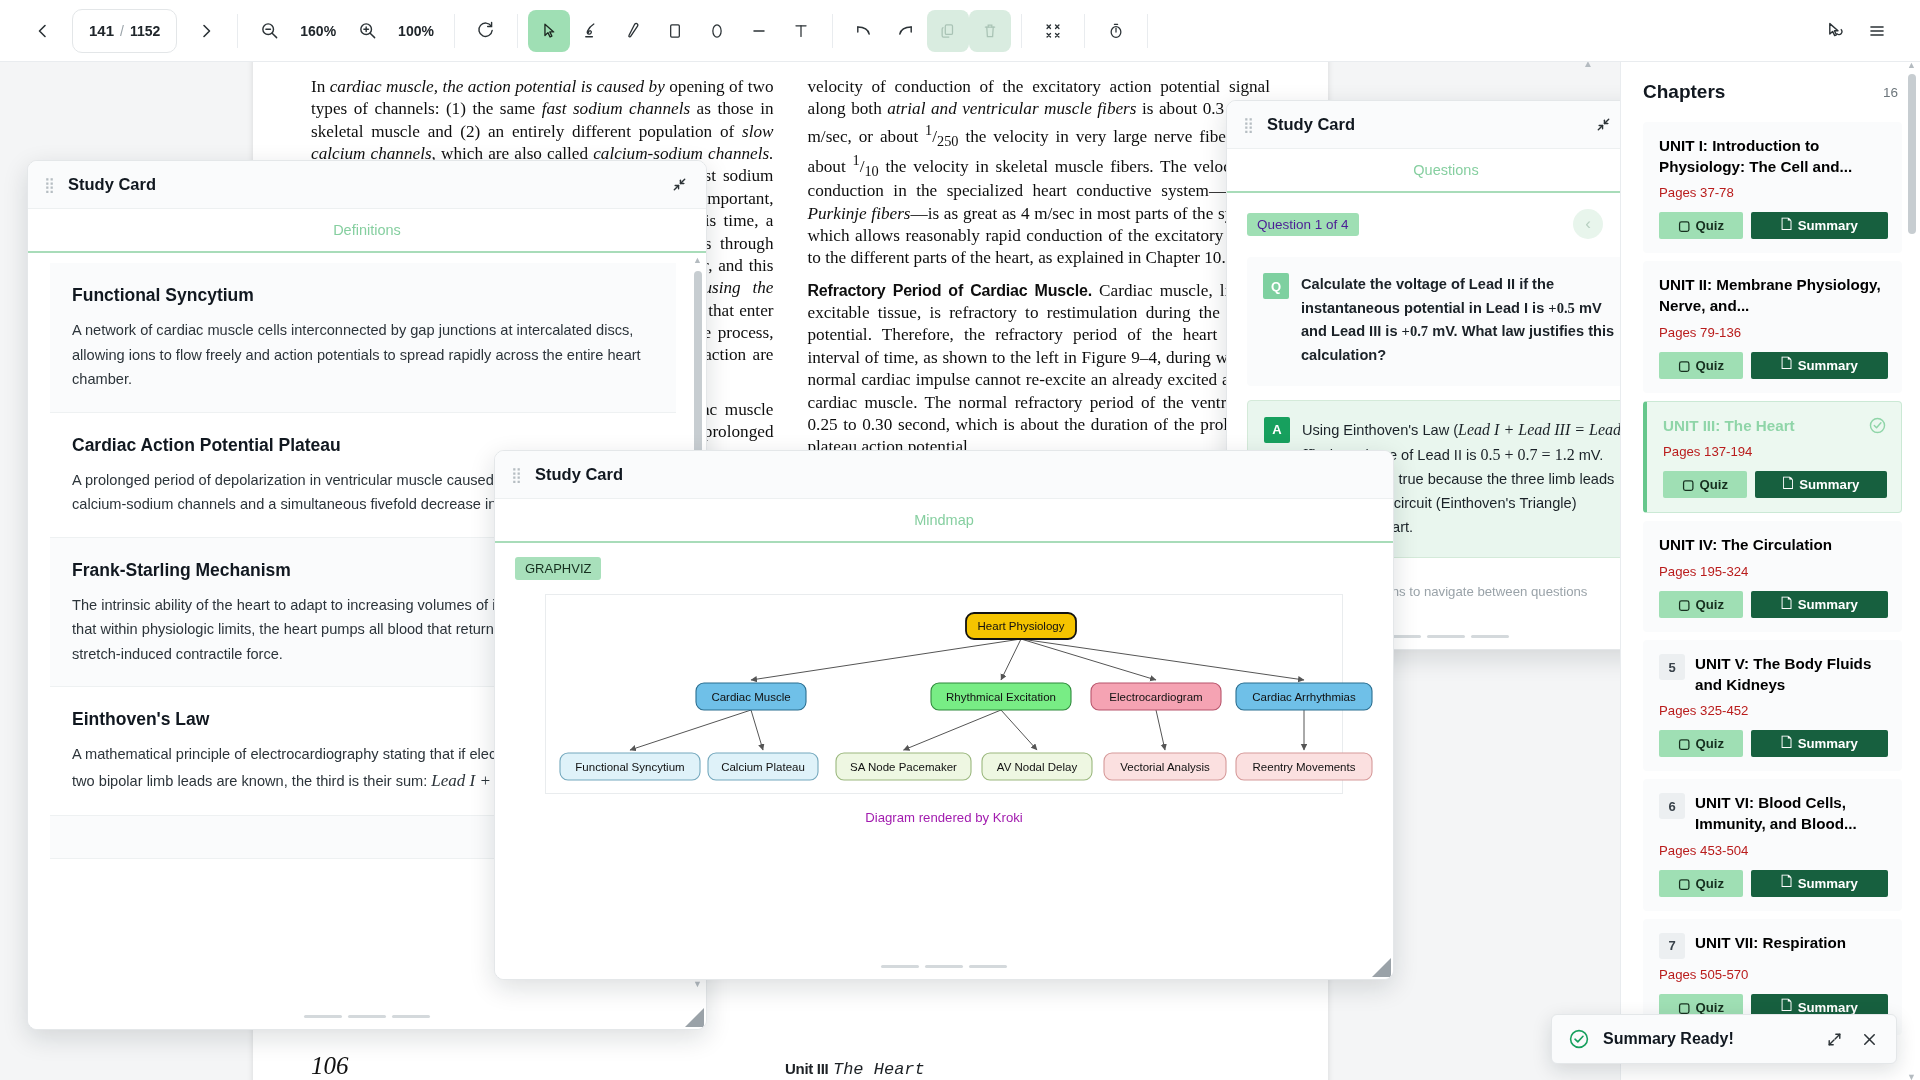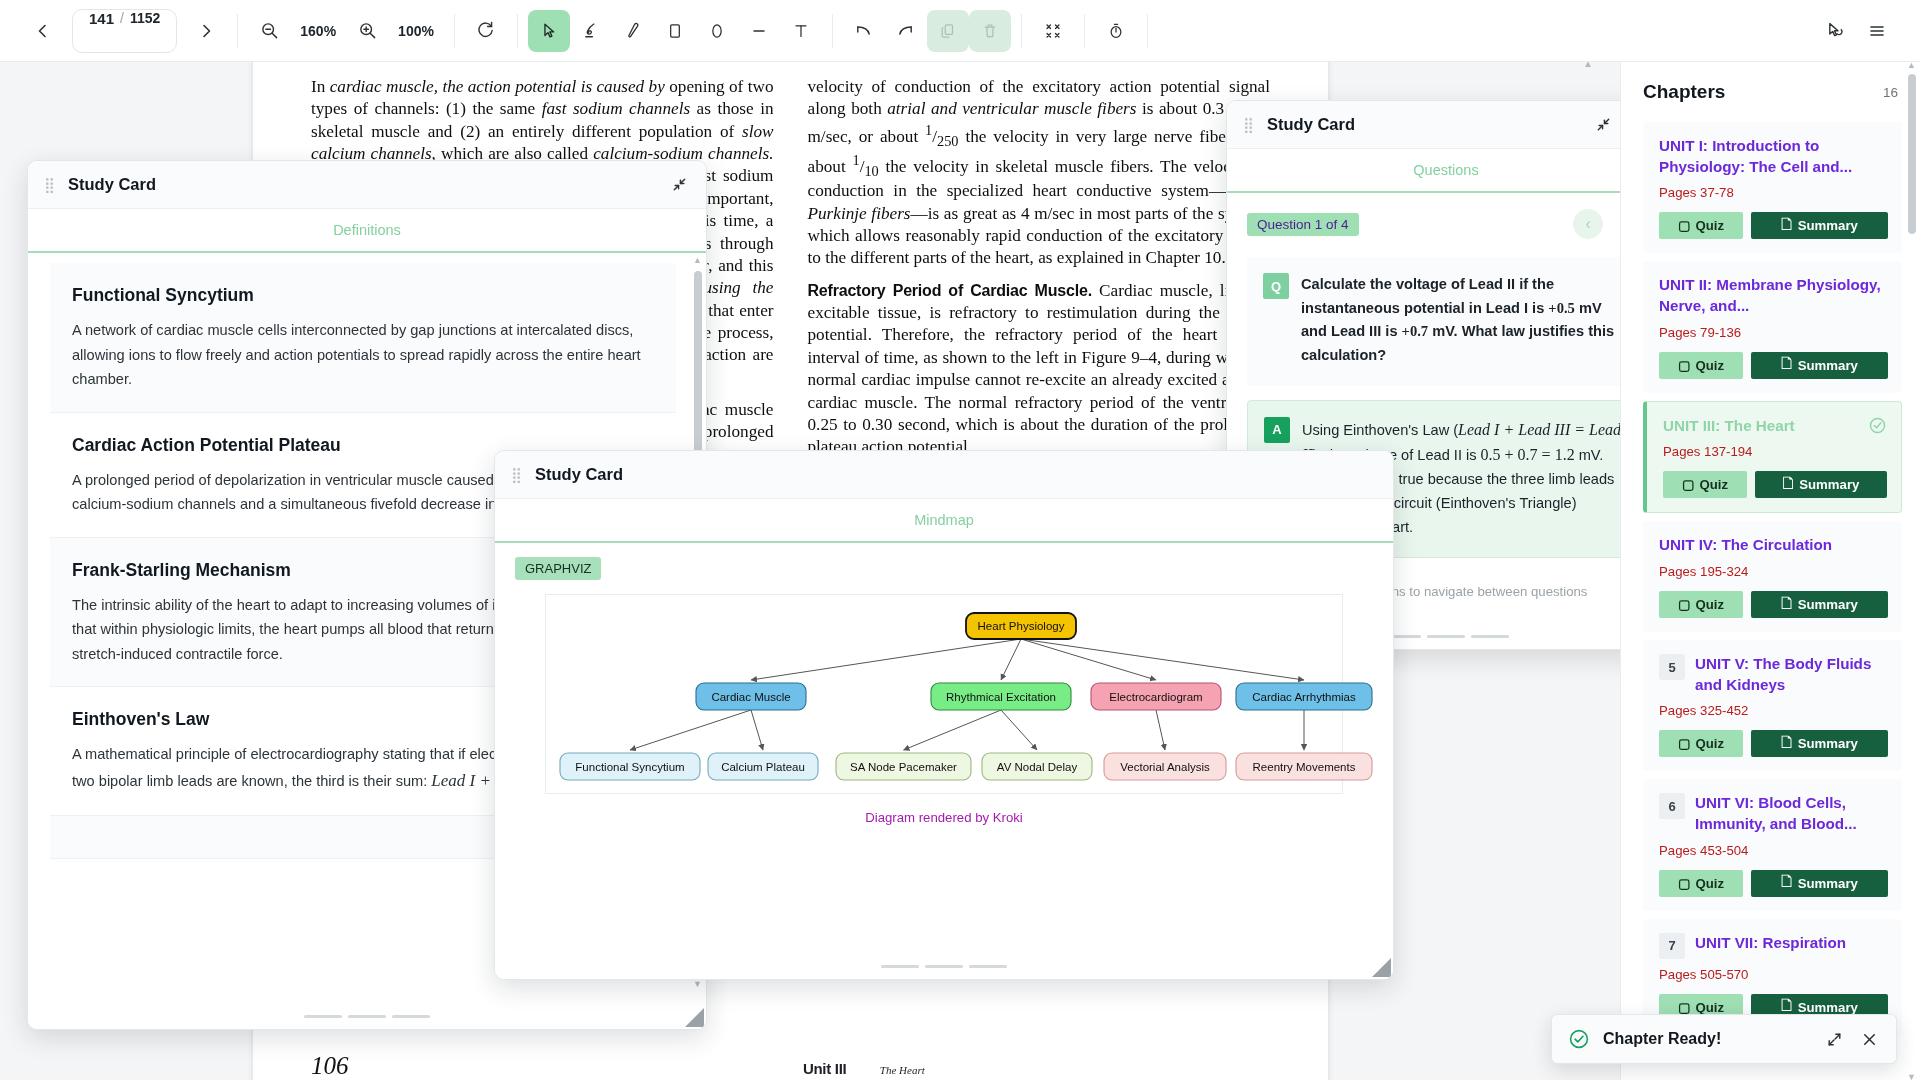--- a/index.html
+++ b/index.html
@@ -20,21 +20,21 @@
     display:flex; align-items:center; padding:0 22px; gap:0;
   }
   .tb-icon-btn {
     width:42px; height:42px; border-radius:8px; border:none; background:transparent;
     display:flex; align-items:center; justify-content:center; cursor:pointer;
     color:#2b3236;
   }
   .tb-icon-btn.active { background:#9fdfb4; }
   .tb-icon-btn.dim { background:#d9ece0; color:#a9c3b5; }
   .pagebox {
-    display:flex; gap:4px;
+    display:flex; align-items:center; gap:4px;
     border:1px solid #e3e6e8; border-radius:10px; height:44px;
     padding:0 16px; margin:0 8px; background:#fff;
   }
   .pagebox .cur { font-size:15px; font-weight:700; color:#20262b; }
   .pagebox .sep { font-size:14px; color:#9aa3a9; margin:0 2px;}
   .pagebox .tot { font-size:14px; font-weight:700; color:#20262b; }
   .tb-zoomlabel { font-size:14px; font-weight:700; color:#20262b; padding:0 10px; cursor:pointer;}
   .tb-div { width:1px; height:34px; background:#e9ecef; margin:0 10px; }
   .tb-spacer { flex:1; }
 
@@ -59,21 +59,21 @@
   .pdf-col b { font-family:"Liberation Sans", sans-serif; font-size:16px; font-weight:700; letter-spacing:-.2px;}
   .pdf-footer {
     position:absolute; left:58px; right:58px; bottom:34px;
     display:flex; align-items:baseline;
   }
   .pdf-folio {
     font-family:"Liberation Serif", serif; font-style:italic; font-size:25px; color:#111;text-align:center;
   }
   .pdf-runhead { margin-left:auto; margin-right:36%; white-space:nowrap; }
   .pdf-runhead .unit { font-family:"Liberation Sans",sans-serif; font-weight:700; font-size:15px; letter-spacing:-.3px;}
-  .pdf-runhead .ttl { font-family:Liberation Serif, serif; font-style:italic; font-size:11px; margin-left:29px;}
+  .pdf-runhead .ttl { font-family:Liberation Mono, monospace; font-style:italic; font-size:17px; margin-left:0;}
   .pdf-hl { position:absolute; left:425px; top:655px; width:30px; height:42px; background:#f0e2ab; opacity:.85; }
   .pdf-hl2 { position:absolute; left:425px; top:700px; width:18px; height:22px; background:#f0e2ab; opacity:.55; }
 
   
   .panel {
     position:absolute; background:#ffffff;
     border:1px solid #e4e7e9; border-radius:10px;
     box-shadow:0 8px 26px rgba(15,25,35,.14);
     display:flex; flex-direction:column; overflow:hidden;
   }
@@ -168,21 +168,21 @@
     background:#fafbfc; border-radius:4px; padding:14px 14px 14px 16px; margin-bottom:8px;
     position:relative; cursor:pointer;
   }
   .ch-item.active { background:#ecf8f0; border:1px solid #cbe9d5; border-left:4px solid #66c78c; }
   .ch-row { display:flex; align-items:flex-start; gap:10px; }
   .ch-num {
     flex:0 0 26px; width:26px; height:26px; background:#eceff1; color:#39424a;
     border-radius:3px; font-size:13px; font-weight:700;
     display:flex; align-items:center; justify-content:center;
   }
-  .ch-name { font-size:15.2px; font-weight:700; line-height:1.36; color:#6d28d9; }
+  .ch-name { font-size:15.2px; font-weight:700; line-height:1.36; color:#000000; }
   .ch-item.active .ch-name { color:#8fd5a8; }
   .ch-pages { font-size:13.2px; color:#b91c1c; margin:8px 0 12px 0; }
   .ch-btns { display:flex; gap:8px; }
   .btn-quiz {
     flex:0 0 84px; background:#9fdfb4; color:#16301f; border:none; border-radius:2px;
     font-size:13.2px; font-weight:700; height:27px; cursor:pointer;
     display:flex; align-items:center; justify-content:center; gap:5px;
     font-family:"Liberation Sans", sans-serif;
   }
   .btn-summary {
@@ -765,21 +765,21 @@
     </div>
   </aside>
 
   <div class="toast">
     <span>
       <svg width="22" height="22" viewBox="0 0 22 22" fill="none" stroke="#17a05e" stroke-width="1.6" stroke-linecap="round" stroke-linejoin="round">
           <circle cx="11" cy="11" r="8.4"></circle>
           <polyline points="7,11.2 9.8,13.9 15,8.3"></polyline>
         </svg>
     </span>
-    <span class="toast-msg">Chapter Ready!</span>
+    <span class="toast-msg">Summary Ready!</span>
     <span class="toast-btns">
       <button class="hdr-btn" title="Expand">
         <svg width="17" height="17" viewBox="0 0 18 18" fill="none" stroke="currentColor" stroke-width="1.5" stroke-linecap="round" stroke-linejoin="round">
             <polyline points="10.4,3.4 14.6,3.4 14.6,7.6"></polyline>
             <line x1="14.6" y1="3.4" x2="9.6" y2="8.4"></line>
             <polyline points="7.6,14.6 3.4,14.6 3.4,10.4"></polyline>
             <line x1="3.4" y1="14.6" x2="8.4" y2="9.6"></line>
           </svg>
       </button>
       <button class="hdr-btn" title="Dismiss">

